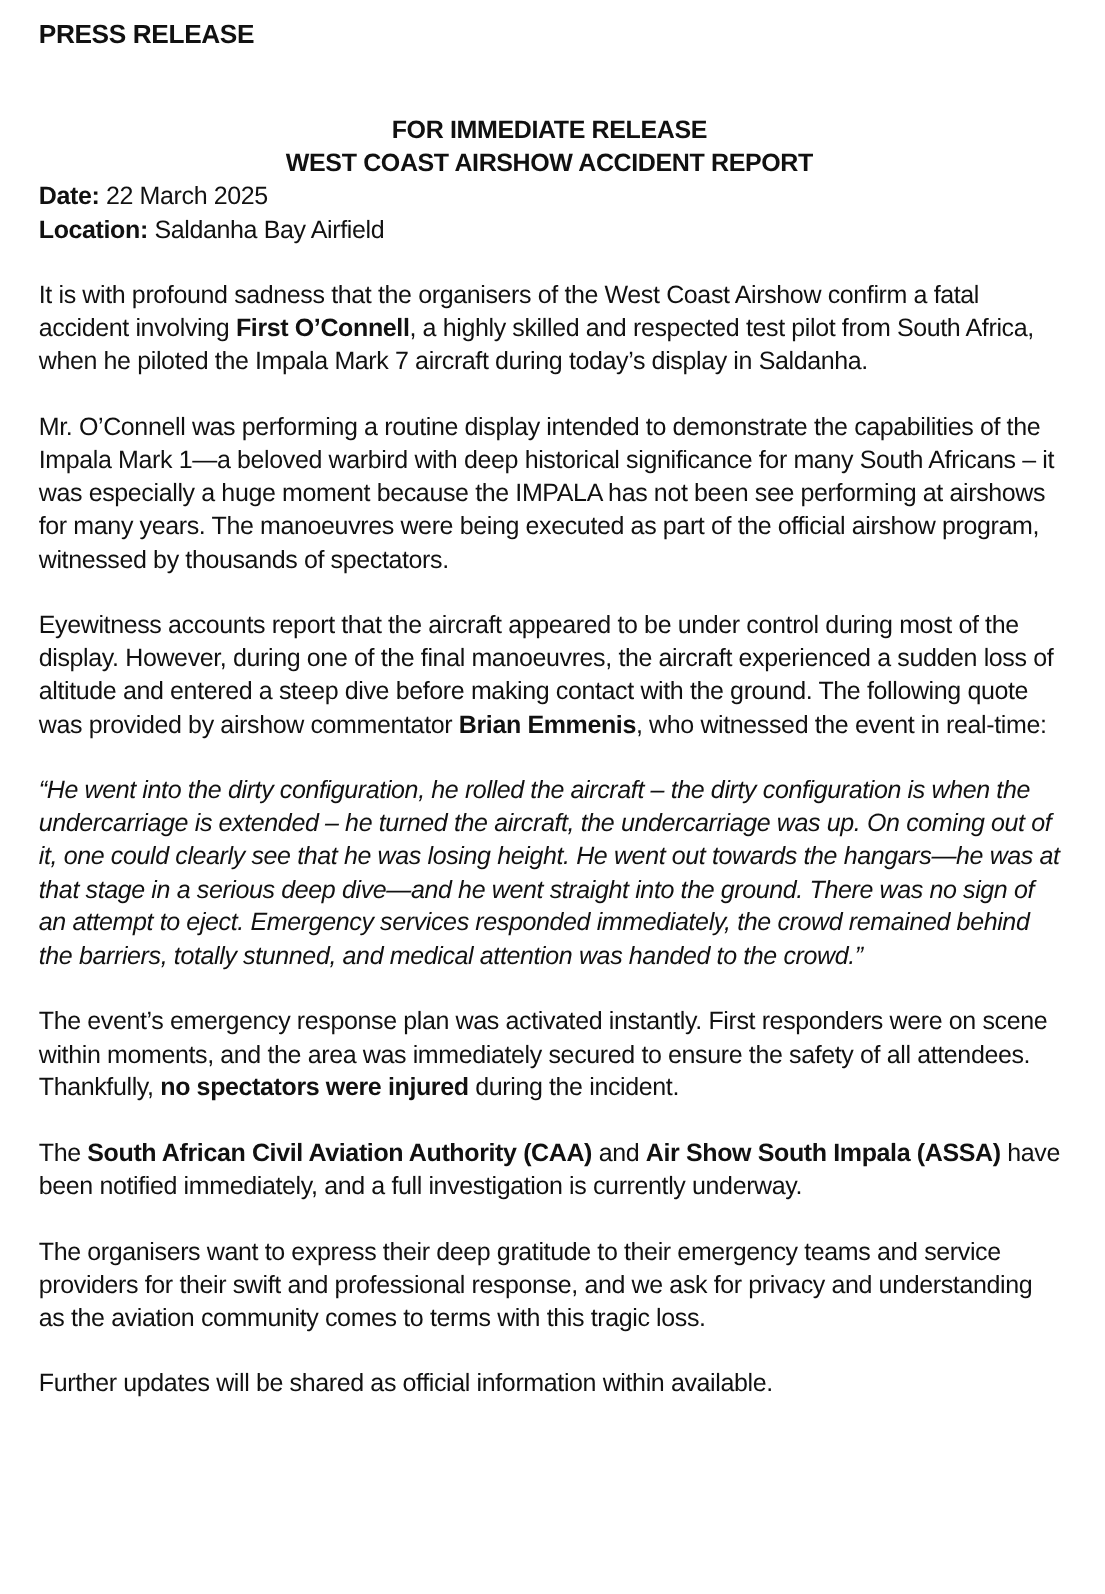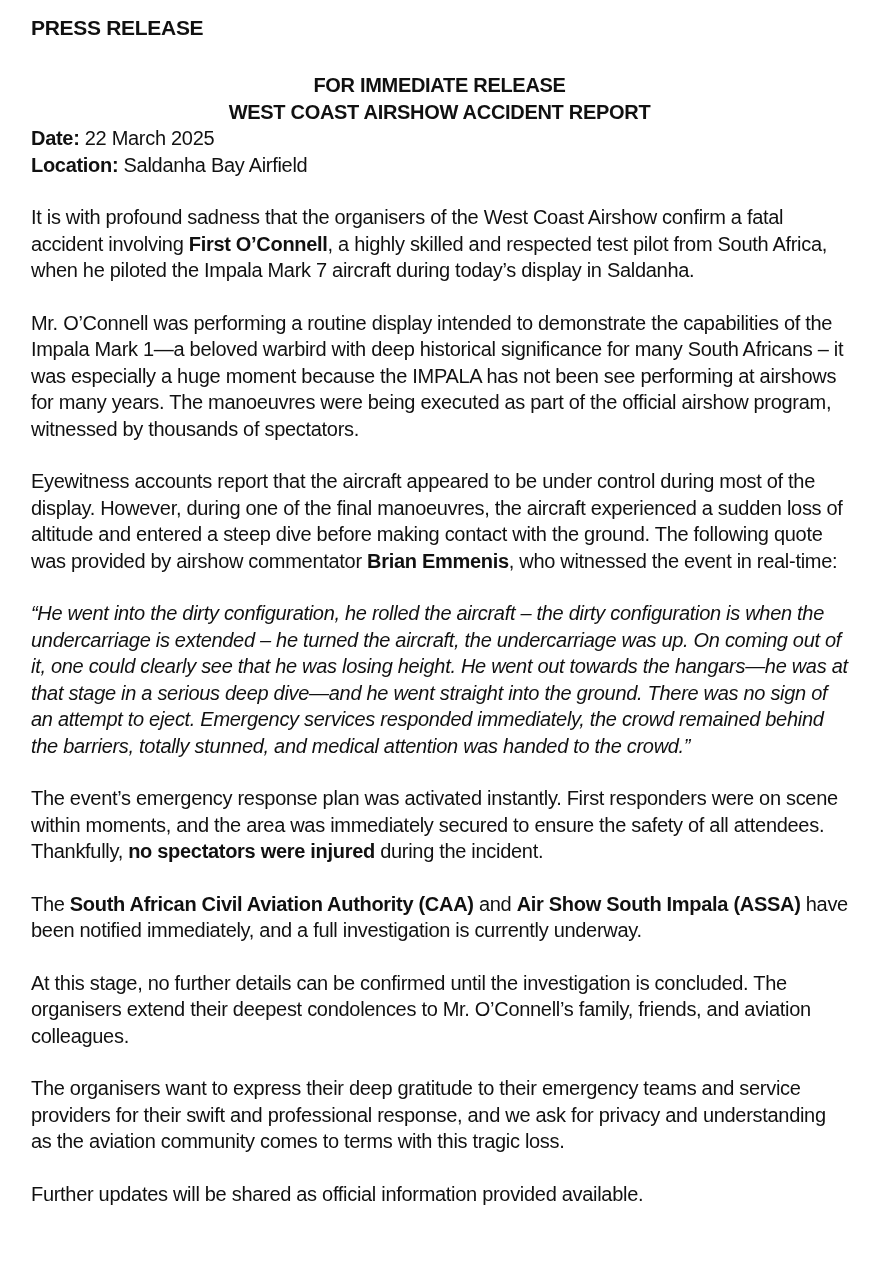--- a/index.html
+++ b/index.html
@@ -16,21 +16,21 @@
     font-family: "Liberation Sans", sans-serif;
     font-size: 20px;
     line-height: 26.5px;
     letter-spacing: -0.3px;
     color: #111111;
     -webkit-font-smoothing: antialiased;
   }
   .doc-title {
     font-size: 21px;
     font-weight: bold;
-    margin: 0 0 31px 0;
+    margin: 0 0 50px 0;
     line-height: 27px;
   }
   .header-block {
     margin: 0 0 26px 0;
   }
   .header-line {
     font-weight: bold;
     text-align: center;
   }
   .meta-line .label {
@@ -65,18 +65,17 @@
     </div>
   </div>
 
   <div>
       <p class="para"><span>It is with profound sadness that the organisers of the West Coast Airshow confirm a fatal accident involving </span><span class="b">First O’Connell</span><span>, a highly skilled and respected test pilot from South Africa, when he piloted the Impala Mark 7 aircraft during today’s display in Saldanha.</span></p>
       <p class="para"><span>Mr. O’Connell was performing a routine display intended to demonstrate the capabilities of the Impala Mark 1—a beloved warbird with deep historical significance for many South Africans – it was especially a huge moment because the IMPALA has not been see performing at airshows for many years. The manoeuvres were being executed as part of the official airshow program, witnessed by thousands of spectators.</span></p>
       <p class="para"><span>Eyewitness accounts report that the aircraft appeared to be under control during most of the display. However, during one of the final manoeuvres, the aircraft experienced a sudden loss of altitude and entered a steep dive before making contact with the ground. The following quote was provided by airshow commentator </span><span class="b">Brian Emmenis</span><span>, who witnessed the event in real-time:</span></p>
       <p class="para quote"><span>“He went into the dirty configuration, he rolled the aircraft – the dirty configuration is when the undercarriage is extended – he turned the aircraft, the undercarriage was up. On coming out of it, one could clearly see that he was losing height. He went out towards the hangars—he was at that stage in a serious deep dive—and he went straight into the ground. There was no sign of an attempt to eject. Emergency services responded immediately, the crowd remained behind the barriers, totally stunned, and medical attention was handed to the crowd.”</span></p>
       <p class="para"><span>The event’s emergency response plan was activated instantly. First responders were on scene within moments, and the area was immediately secured to ensure the safety of all attendees. Thankfully, </span><span class="b">no spectators were injured</span><span> during the incident.</span></p>
       <p class="para"><span>The </span><span class="b">South African Civil Aviation Authority (CAA)</span><span> and </span><span class="b">Air Show South Impala (ASSA)</span><span> have been notified immediately, and a full investigation is currently underway.</span></p>
-      <p class="para"><span>At this stage, no further details can be confirmed until the investigation is concluded. The organisers extend their deepest condolences to Mr. O’Connell’s family, friends, and aviation colleagues.</span></p>
       <p class="para"><span>The organisers want to express their deep gratitude to their emergency teams and service providers for their swift and professional response, and we ask for privacy and understanding as the aviation community comes to terms with this tragic loss.</span></p>
-      <p class="para"><span>Further updates will be shared as official information provided available.</span></p>
+      <p class="para"><span>Further updates will be shared as official information within available.</span></p>
     </div>
 
 </div>
 
 </body></html>

